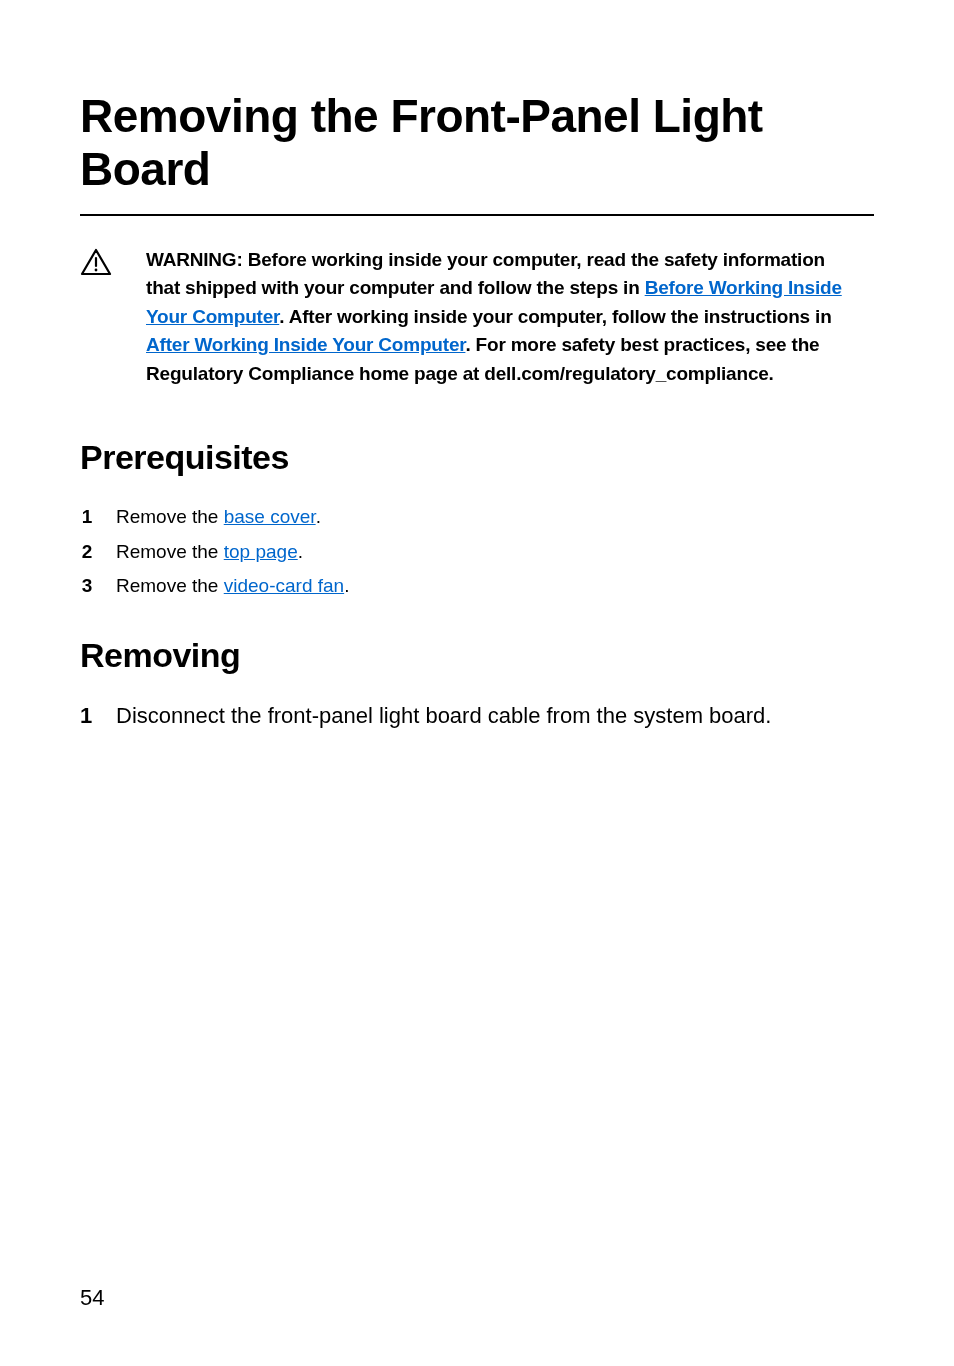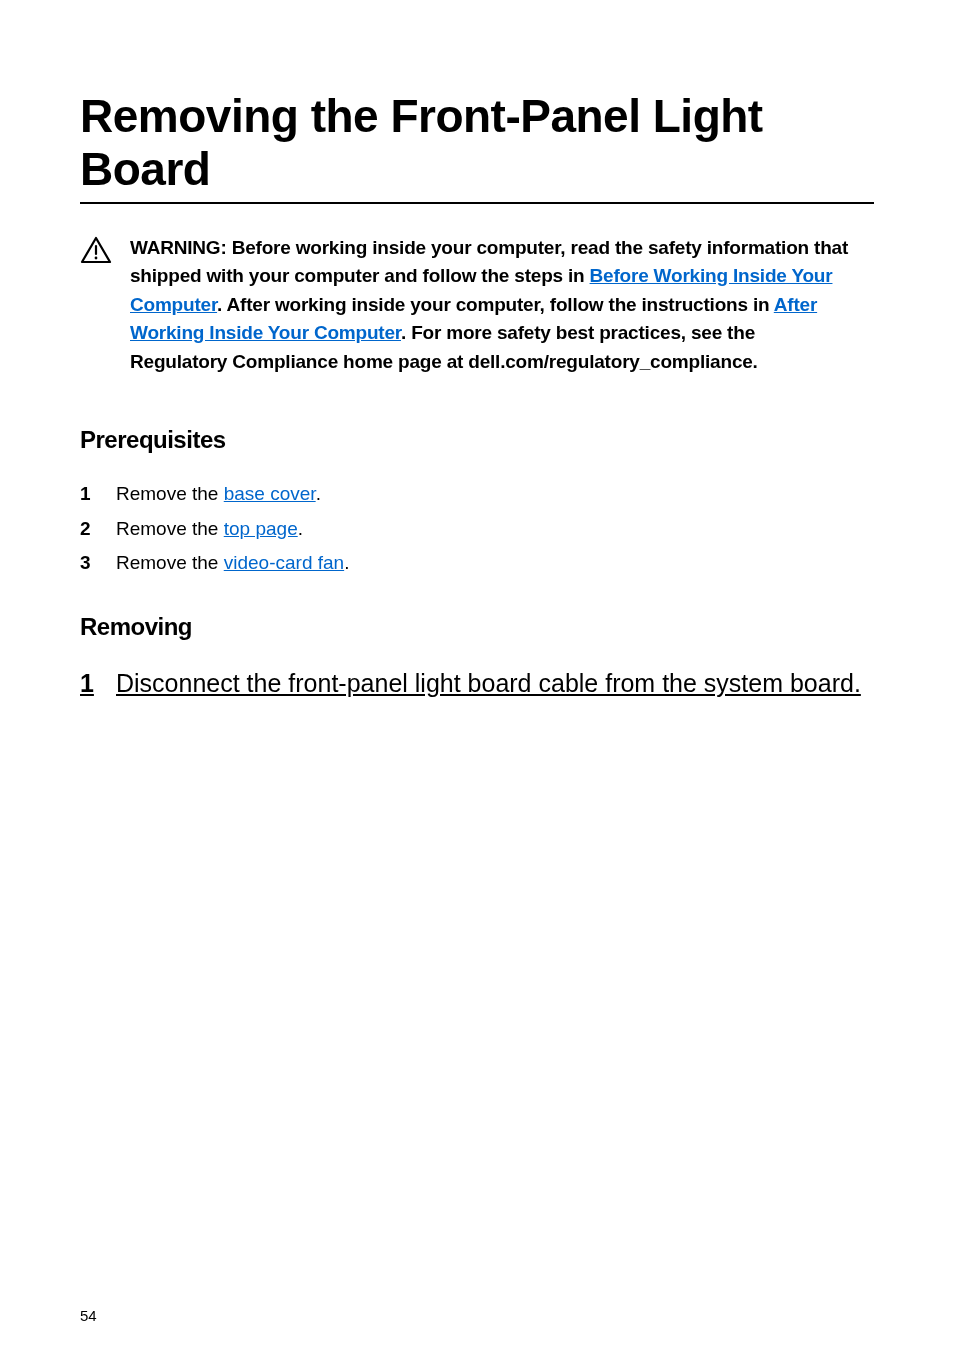--- a/index.html
+++ b/index.html
@@ -14,57 +14,58 @@
       font-family: Arial, Helvetica, sans-serif;
       color: #000000;
       position: relative;
       padding: 90px 80px 40px 80px;
     }
     .main-title {
       font-size: 46px;
       font-weight: 900;
       line-height: 1.15;
       letter-spacing: -0.5px;
-      margin-bottom: 6px;
+      margin-bottom: 18px;
     }
     .title-underline {
       border-bottom: 2px solid #000;
       margin-bottom: 30px;
     }
     .warning-block {
       display: flex;
       align-items: flex-start;
-      gap: 18px;
+      gap: 34px;
       margin-bottom: 50px;
       padding-right: 20px;
     }
     .warning-icon {
       flex-shrink: 0;
       margin-top: 2px;
     }
     .warning-text {
       font-size: 19px;
       font-weight: 700;
       line-height: 1.5;
       letter-spacing: -0.2px;
     }
     .warning-text a {
       color: #0066cc;
       text-decoration: underline;
     }
     .section-title {
-      font-size: 24px;
+      font-size: 34px;
       font-weight: 900;
       letter-spacing: -0.5px;
       margin-bottom: 24px;
     }
     .prereq-list {
       list-style: none;
       counter-reset: prereq;
       margin-bottom: 34px;
+      text-align: center;
     }
     .prereq-item {
       counter-increment: prereq;
       display: flex;
       align-items: baseline;
       gap: 22px;
       font-size: 19px;
       line-height: 1.7;
       margin-bottom: 2px;
     }
@@ -79,34 +80,33 @@
     }
     .proc-list {
       list-style: none;
       counter-reset: proc;
     }
     .proc-item {
       counter-increment: proc;
       display: flex;
       align-items: flex-end;
       gap: 22px;
-      font-size: 25px;
+      font-size: 22px;
       line-height: 1.5;
-      text-decoration: underline;
     }
     .proc-item::before {
       content: counter(proc);
       font-weight: 900;
       min-width: 14px;
     }
     .page-number {
       position: absolute;
-      bottom: 42px;
+      bottom: 55px;
       left: 80px;
-      font-size: 15px;
+      font-size: 22px;
     }
   </style>
 </head>
 <body>
 
 <h1 class="main-title">Removing the Front-Panel Light Board</h1>
 <div class="title-underline"></div>
 
 <div class="warning-block">
   <div class="warning-icon">

